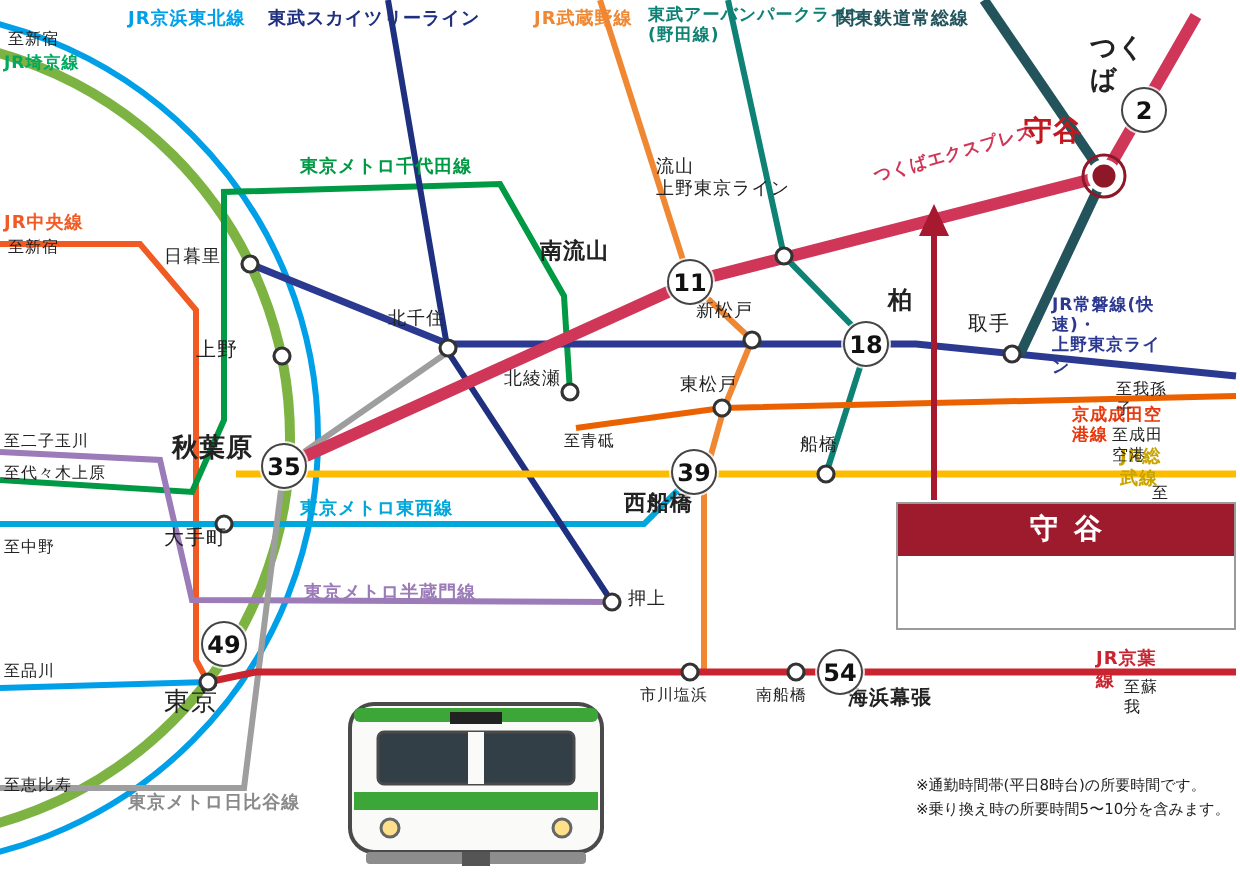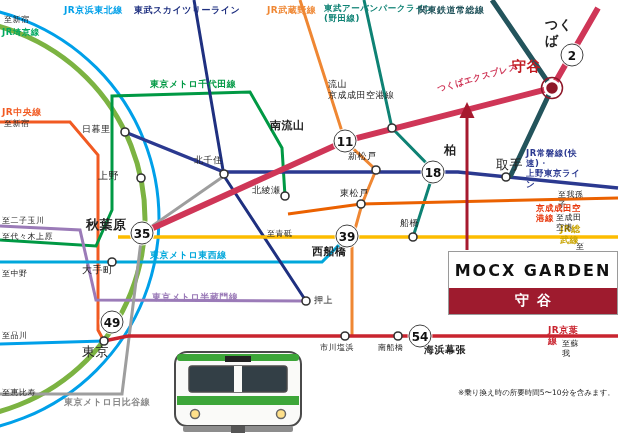--- a/index.html
+++ b/index.html
@@ -112,31 +112,31 @@
       <div class="lbl" style="left: 2px; top: 27px; font-size: 8.5px; font-weight: bold; color: rgb(0, 169, 95);">JR埼京線</div>
       <div class="lbl" style="left: 4px; top: 15px; font-size: 8px;">至新宿</div>
       <div class="lbl" style="left: 4px; top: 119px; font-size: 8px;">至新宿</div>
       <div class="lbl" style="left: 2px; top: 216px; font-size: 8px;">至二子玉川</div>
       <div class="lbl" style="left: 2px; top: 232px; font-size: 8px;">至代々木上原</div>
       <div class="lbl" style="left: 2px; top: 249px; font-size: 8px; margin-top: 20px;">至中野</div>
       <div class="lbl" style="left: 2px; top: 331px; font-size: 8px;">至品川</div>
       <div class="lbl" style="left: 2px; top: 388px; font-size: 8px;">至恵比寿</div>
       <div class="lbl" style="left: 558px; top: 190px; font-size: 8px;">至我孫子</div>
       <div class="lbl" style="left: 556px; top: 213px; font-size: 8px;">至成田空港</div>
-      <div class="lbl" style="left: 267px; top: 216px; font-size: 8px; margin-top: 13px;">至青砥</div>
+      <div class="lbl" style="left: 282px; top: 216px; font-size: 8px;">至青砥</div>
       <div class="lbl" style="left: 576px; top: 242px; font-size: 8px;">至千葉</div>
       <div class="lbl" style="left: 562px; top: 339px; font-size: 8px;">至蘇我</div>
       <div class="lbl" style="left: 545px; top: 17px; font-size: 13px; font-weight: bold;">つくば</div>
       <div class="lbl" style="left: 512px; top: 58px; font-size: 14px; font-weight: bold; color: rgb(193, 25, 32);">守谷</div>
       <div class="lbl" style="left: 328px; top: 79px; font-size: 9px;">流山
-京成成田空港線</div>
+上野東京ライン</div>
       <div class="lbl" style="left: 270px; top: 119px; font-size: 11px; font-weight: bold;">南流山</div>
       <div class="lbl" style="left: 348px; top: 151px; font-size: 9px;">新松戸</div>
       <div class="lbl" style="left: 444px; top: 143px; font-size: 12px; font-weight: bold;">柏</div>
-      <div class="lbl" style="left: 496px; top: 157px; font-size: 13px;">取手</div>
+      <div class="lbl" style="left: 484px; top: 157px; font-size: 10px;">取手</div>
       <div class="lbl" style="left: 82px; top: 124px; font-size: 9px;">日暮里</div>
       <div class="lbl" style="left: 98px; top: 170px; font-size: 10px;">上野</div>
       <div class="lbl" style="left: 194px; top: 155px; font-size: 9px; text-align: center;">北千住</div>
       <div class="lbl" style="left: 252px; top: 185px; font-size: 9px;">北綾瀬</div>
       <div class="lbl" style="left: 86px; top: 217px; font-size: 13px; font-weight: bold;">秋葉原</div>
       <div class="lbl" style="left: 82px; top: 264px; font-size: 10px;">大手町</div>
       <div class="lbl" style="left: 312px; top: 245px; font-size: 11px; font-weight: bold;">西船橋</div>
       <div class="lbl" style="left: 314px; top: 295px; font-size: 9px;">押上</div>
       <div class="lbl" style="left: 82px; top: 344px; font-size: 13px; font-weight: normal;">東京</div>
       <div class="lbl" style="left: 320px; top: 343px; font-size: 8px;">市川塩浜</div>
@@ -147,34 +147,34 @@
       <div class="badge" style="left: 572px; top: 55px;">2</div>
       <div class="badge" style="left: 345px; top: 141px;">11</div>
       <div class="badge" style="left: 433px; top: 172px;">18</div>
       <div class="badge" style="left: 142px; top: 233px;">35</div>
       <div class="badge" style="left: 347px; top: 236px;">39</div>
       <div class="badge" style="left: 112px; top: 322px;">49</div>
       <div class="badge" style="left: 420px; top: 336px;">54</div>
     </div>
 
   <div id="brand-box">
-    <div id="brand-logo">MOCX GARDEN</div>
     <div id="brand-bar">守谷</div>
   </div>
 
   <svg id="train" width="150" height="86" viewBox="0 0 150 86">
     <rect x="12" y="4" width="126" height="74" rx="12" fill="#fafaf8" stroke="#4a4a4a" stroke-width="2"></rect>
     <rect x="14" y="6" width="122" height="7" rx="3" fill="#3da639"></rect>
     <rect x="62" y="8" width="26" height="6" fill="#222222"></rect>
     <rect x="26" y="18" width="98" height="26" rx="3" fill="#333f46" stroke="#4a4a4a" stroke-width="1.5"></rect>
     <rect x="71" y="18" width="8" height="26" fill="#fafaf8"></rect>
     <rect x="14" y="48" width="122" height="9" fill="#3da639"></rect>
     <circle cx="32" cy="66" r="4.5" fill="#ffe08a" stroke="#666666" stroke-width="1.5"></circle>
     <circle cx="118" cy="66" r="4.5" fill="#ffe08a" stroke="#666666" stroke-width="1.5"></circle>
     <rect x="20" y="78" width="110" height="6" rx="2" fill="#8d8d8d"></rect>
     <rect x="68" y="78" width="14" height="7" fill="#555555"></rect>
   </svg>
 
   <div id="notes">
+    <div class="note">※通勤時間帯(平日8時台)の所要時間です。</div>
     <div class="note">※乗り換え時の所要時間5〜10分を含みます。</div>
   </div>
 
 </div>
 
 </body></html>

